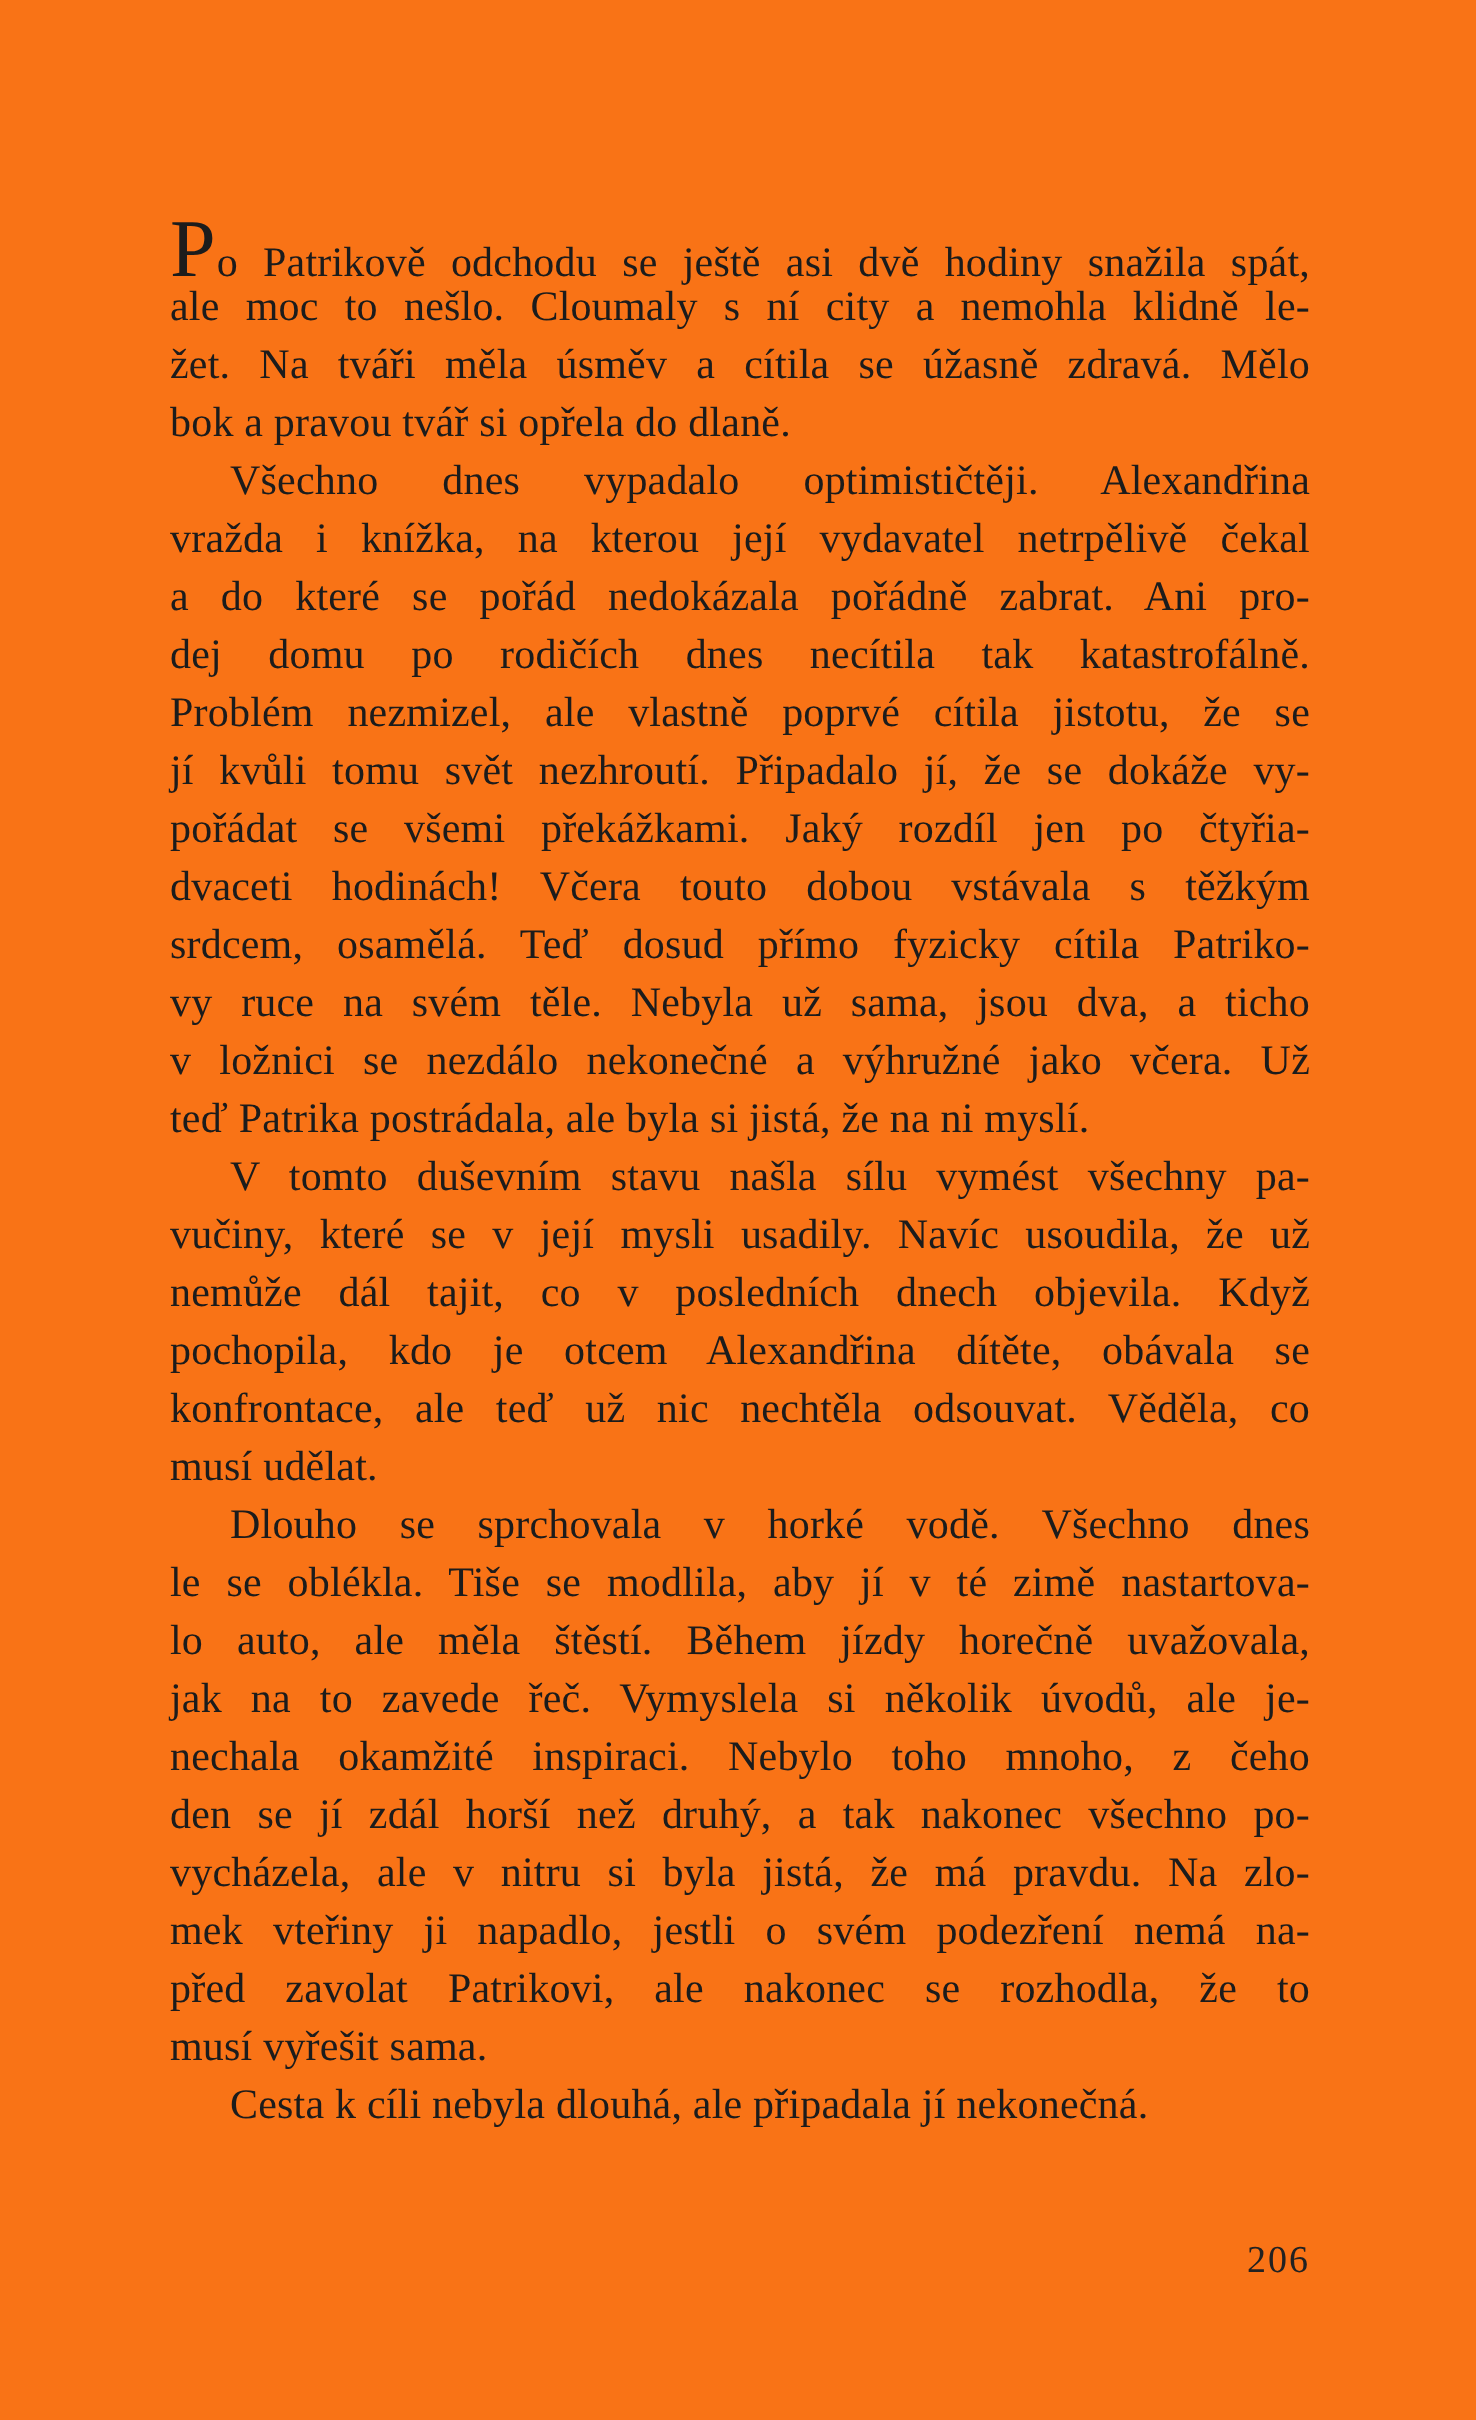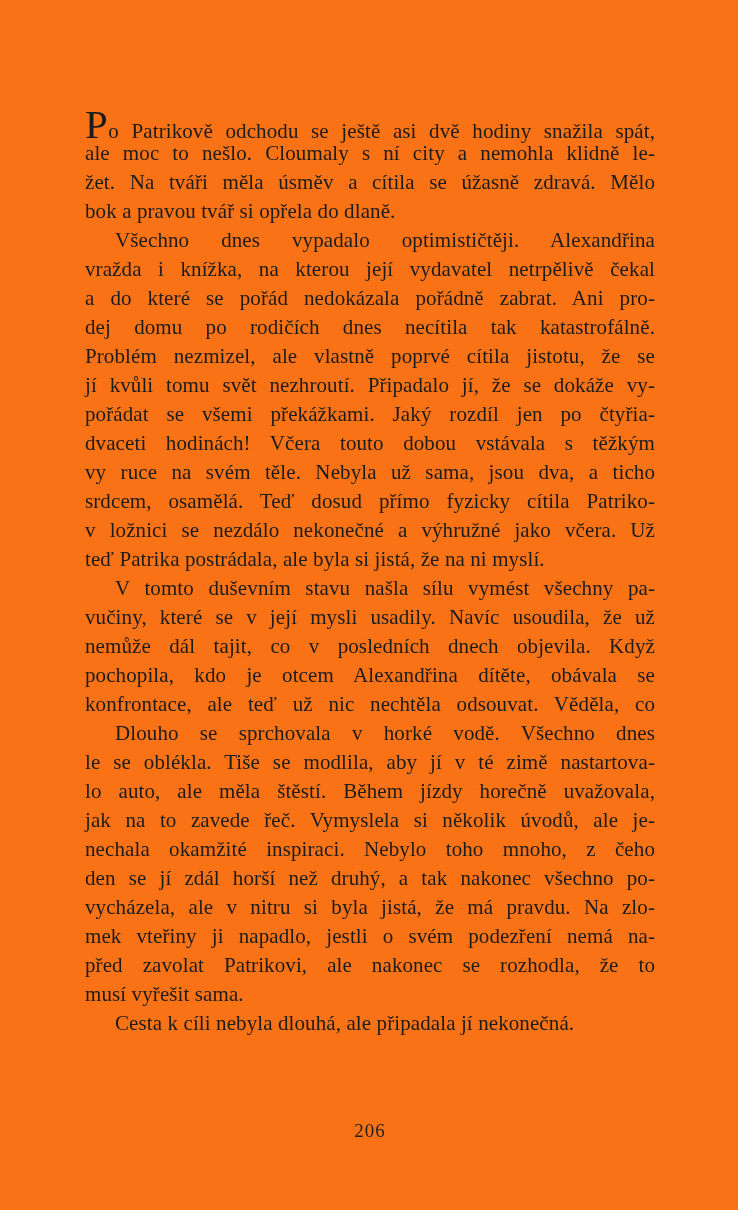--- a/index.html
+++ b/index.html
@@ -40,21 +40,21 @@
   .initial {
     font-size: 41px;
     line-height: 29px;
     letter-spacing: 0.5px;
   }
   .page-number {
     position: absolute;
     left: 85px;
     width: 570px;
     top: 1120px;
-    text-align: center;
+    text-align: right;
     font-size: 19px;
     letter-spacing: 1px;
     color: #222222;
   }
 </style>
 </head>
 <body>
 
 <div class="page">
   <div class="text-block" id="text-block">
@@ -63,29 +63,30 @@
       <div class="line">žet. Na tváři měla úsměv a cítila se úžasně zdravá. Mělo</div>
       <div class="line last">bok a pravou tvář si opřela do dlaně.</div>
       <div class="line indent">Všechno dnes vypadalo optimističtěji. Alexandřina</div>
       <div class="line">vražda i knížka, na kterou její vydavatel netrpělivě čekal</div>
       <div class="line">a do které se pořád nedokázala pořádně zabrat. Ani pro-</div>
       <div class="line">dej domu po rodičích dnes necítila tak katastrofálně.</div>
       <div class="line">Problém nezmizel, ale vlastně poprvé cítila jistotu, že se</div>
       <div class="line">jí kvůli tomu svět nezhroutí. Připadalo jí, že se dokáže vy-</div>
       <div class="line">pořádat se všemi překážkami. Jaký rozdíl jen po čtyřia-</div>
       <div class="line">dvaceti hodinách! Včera touto dobou vstávala s těžkým</div>
+      <div class="line">srdcem, osamělá. Teď dosud přímo fyzicky cítila Patriko-</div>
       <div class="line">vy ruce na svém těle. Nebyla už sama, jsou dva, a ticho</div>
-      <div class="line">srdcem, osamělá. Teď dosud přímo fyzicky cítila Patriko-</div>
       <div class="line">v ložnici se nezdálo nekonečné a výhružné jako včera. Už</div>
       <div class="line last">teď Patrika postrádala, ale byla si jistá, že na ni myslí.</div>
       <div class="line indent">V tomto duševním stavu našla sílu vymést všechny pa-</div>
       <div class="line">vučiny, které se v její mysli usadily. Navíc usoudila, že už</div>
       <div class="line">nemůže dál tajit, co v posledních dnech objevila. Když</div>
       <div class="line">pochopila, kdo je otcem Alexandřina dítěte, obávala se</div>
       <div class="line">konfrontace, ale teď už nic nechtěla odsouvat. Věděla, co</div>
+      <div class="line last">musí udělat.</div>
       <div class="line indent">Dlouho se sprchovala v horké vodě. Všechno dnes</div>
       <div class="line">le se oblékla. Tiše se modlila, aby jí v té zimě nastartova-</div>
       <div class="line">lo auto, ale měla štěstí. Během jízdy horečně uvažovala,</div>
       <div class="line">jak na to zavede řeč. Vymyslela si několik úvodů, ale je-</div>
       <div class="line">nechala okamžité inspiraci. Nebylo toho mnoho, z čeho</div>
       <div class="line">den se jí zdál horší než druhý, a tak nakonec všechno po-</div>
       <div class="line">vycházela, ale v nitru si byla jistá, že má pravdu. Na zlo-</div>
       <div class="line">mek vteřiny ji napadlo, jestli o svém podezření nemá na-</div>
       <div class="line">před zavolat Patrikovi, ale nakonec se rozhodla, že to</div>
       <div class="line last">musí vyřešit sama.</div>

